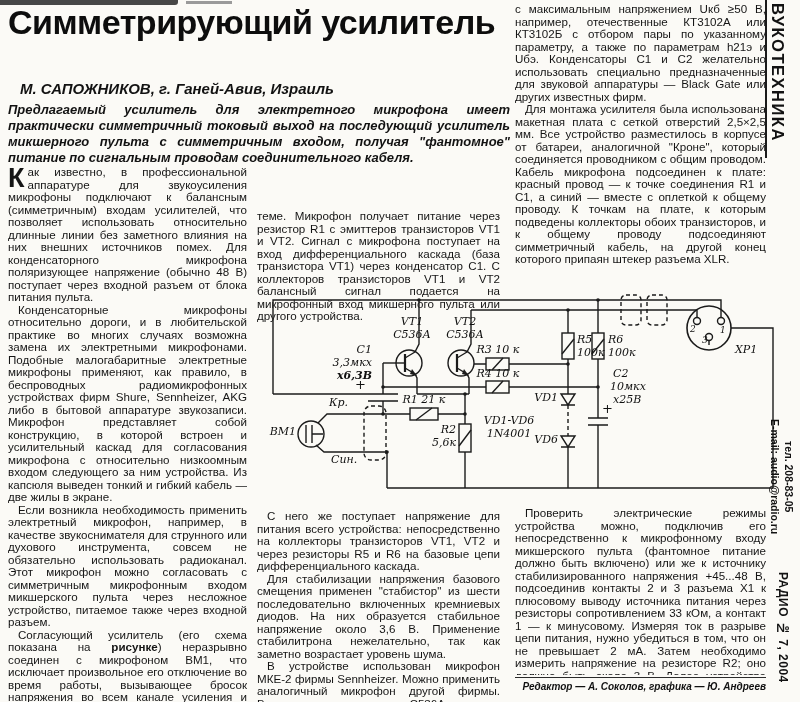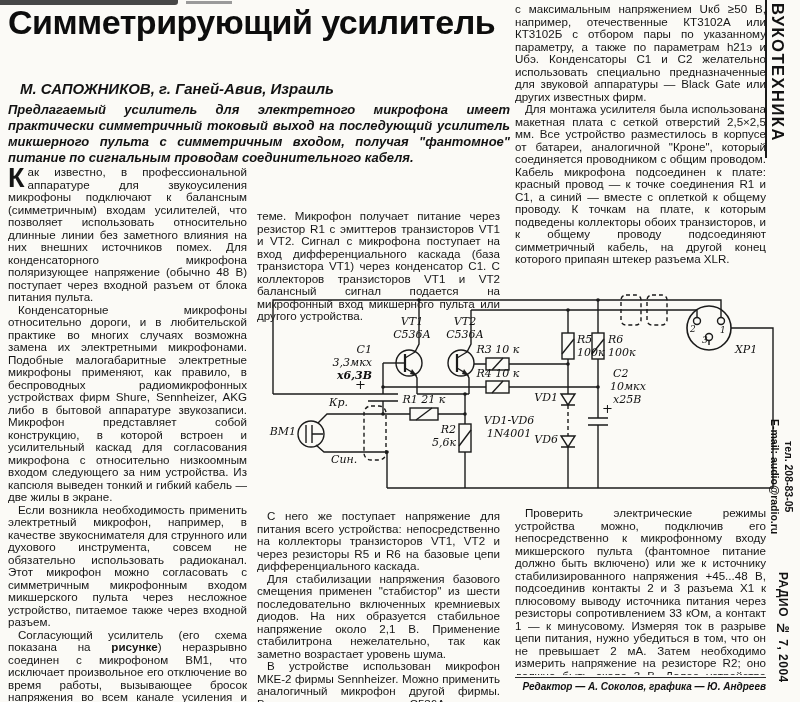--- a/index.html
+++ b/index.html
@@ -60,21 +60,21 @@
     <p><span class="dropcap">К</span><span>ак известно, в профессиональной аппаратуре для звукоусиления микрофоны подключают к балансным (симметричным) входам усилителей, что позволяет использовать относительно длинные линии без заметного влияния на них внешних источников помех. Для конденсаторного микрофона поляризующее напряжение (обычно 48 В) поступает через входной разъем от блока питания пульта.</span></p>
     <p class="ind"><span>Конденсаторные микрофоны относительно дороги, и в любительской практике во многих случаях возможна замена их электретными микрофонами. Подобные малогабаритные электретные микрофоны применяют, как правило, в беспроводных радиомикрофонных устройствах фирм Shure, Sennheizer, AKG либо в бытовой аппаратуре звукозаписи. Микрофон представляет собой конструкцию, в которой встроен и усилительный каскад для согласования микрофона с относительно низкоомным входом следующего за ним устройства. Из капсюля выведен тонкий и гибкий кабель — две жилы в экране.</span></p>
     <p class="ind"><span>Если возникла необходимость применить электретный микрофон, например, в качестве звукоснимателя для струнного или духового инструмента, совсем не обязательно использовать радиоканал. Этот микрофон можно согласовать с симметричным микрофонным входом микшерского пульта через несложное устройство, питаемое также через входной разъем.</span></p>
     <p class="ind"><span>Согласующий усилитель (его схема показана на </span><span class="b">рисунке</span><span>) неразрывно соединен с микрофоном ВМ1, что исключает произвольное его отключение во время работы, вызывающее бросок напряжения во всем канале усиления и громкий щелчок в акустической сис-</span></p>
   </div>
 <div id="col2t" class="abs col">
     <p><span>теме. Микрофон получает питание через резистор R1 с эмиттеров транзисторов VT1 и VT2. Сигнал с микрофона поступает на вход дифференциального каскада (база транзистора VT1) через конденсатор С1. С коллекторов транзисторов VT1 и VT2 балансный сигнал подается на микрофонный вход микшерного пульта или другого устройства.</span></p>
   </div>
 <div id="col2b" class="abs col">
     <p class="ind"><span>С него же поступает напряжение для питания всего устройства: непосредственно на коллекторы транзисторов VT1, VT2 и через резисторы R5 и R6 на базовые цепи дифференциального каскада.</span></p>
-    <p class="ind"><span>Для стабилизации напряжения базового смещения применен "стабистор" из шести последовательно включенных кремниевых диодов. На них образуется стабильное напряжение около 2,1 В. Применение стабилитрона нежелательно, так как заметно возрастает уровень шума.</span></p>
+    <p class="ind"><span>Для стабилизации напряжения базового смещения применен "стабистор" из шести последовательно включенных кремниевых диодов. На них образуется стабильное напряжение около 3,6 В. Применение стабилитрона нежелательно, так как заметно возрастает уровень шума.</span></p>
     <p class="ind"><span>В устройстве использован микрофон МКЕ-2 фирмы Sennheizer. Можно применить аналогичный микрофон другой фирмы. Вместо транзисторов С536А можно использовать другие малошумящие</span></p>
   </div>
 <div id="col3t" class="abs col">
     <p><span>с максимальным напряжением Uкб ≥50 В, например, отечественные КТ3102А или КТ3102Б с отбором пары по указанному параметру, а также по параметрам h21э и Uбэ. Конденсаторы С1 и С2 желательно использовать специально предназначенные для звуковой аппаратуры — Black Gate или других известных фирм.</span></p>
     <p class="ind"><span>Для монтажа усилителя была использована макетная плата с сеткой отверстий 2,5×2,5 мм. Все устройство разместилось в корпусе от батареи, аналогичной "Кроне", который соединяется проводником с общим проводом. Кабель микрофона подсоединен к плате: красный провод — к точке соединения R1 и С1, а синий — вместе с оплеткой к общему проводу. К точкам на плате, к которым подведены коллекторы обоих транзисторов, и к общему проводу подсоединяют симметричный кабель, на другой конец которого припаян штекер разъема XLR.</span></p>
   </div>
 <div id="col3b" class="abs col">
     <p class="ind"><span>Проверить электрические режимы устройства можно, подключив его непосредственно к микрофонному входу микшерского пульта (фантомное питание должно быть включено) или же к источнику стабилизированного напряжения +45...48 В, подсоединив контакты 2 и 3 разъема Х1 к плюсовому выводу источника питания через резисторы сопротивлением 33 кОм, а контакт 1 — к минусовому. Измеряя ток в разрыве цепи питания, нужно убедиться в том, что он не превышает 2 мА. Затем необходимо измерить напряжение на резисторе R2; оно должно быть около 3 В. Далее устройство нужно проверить в действии.</span></p>
   </div>
 

